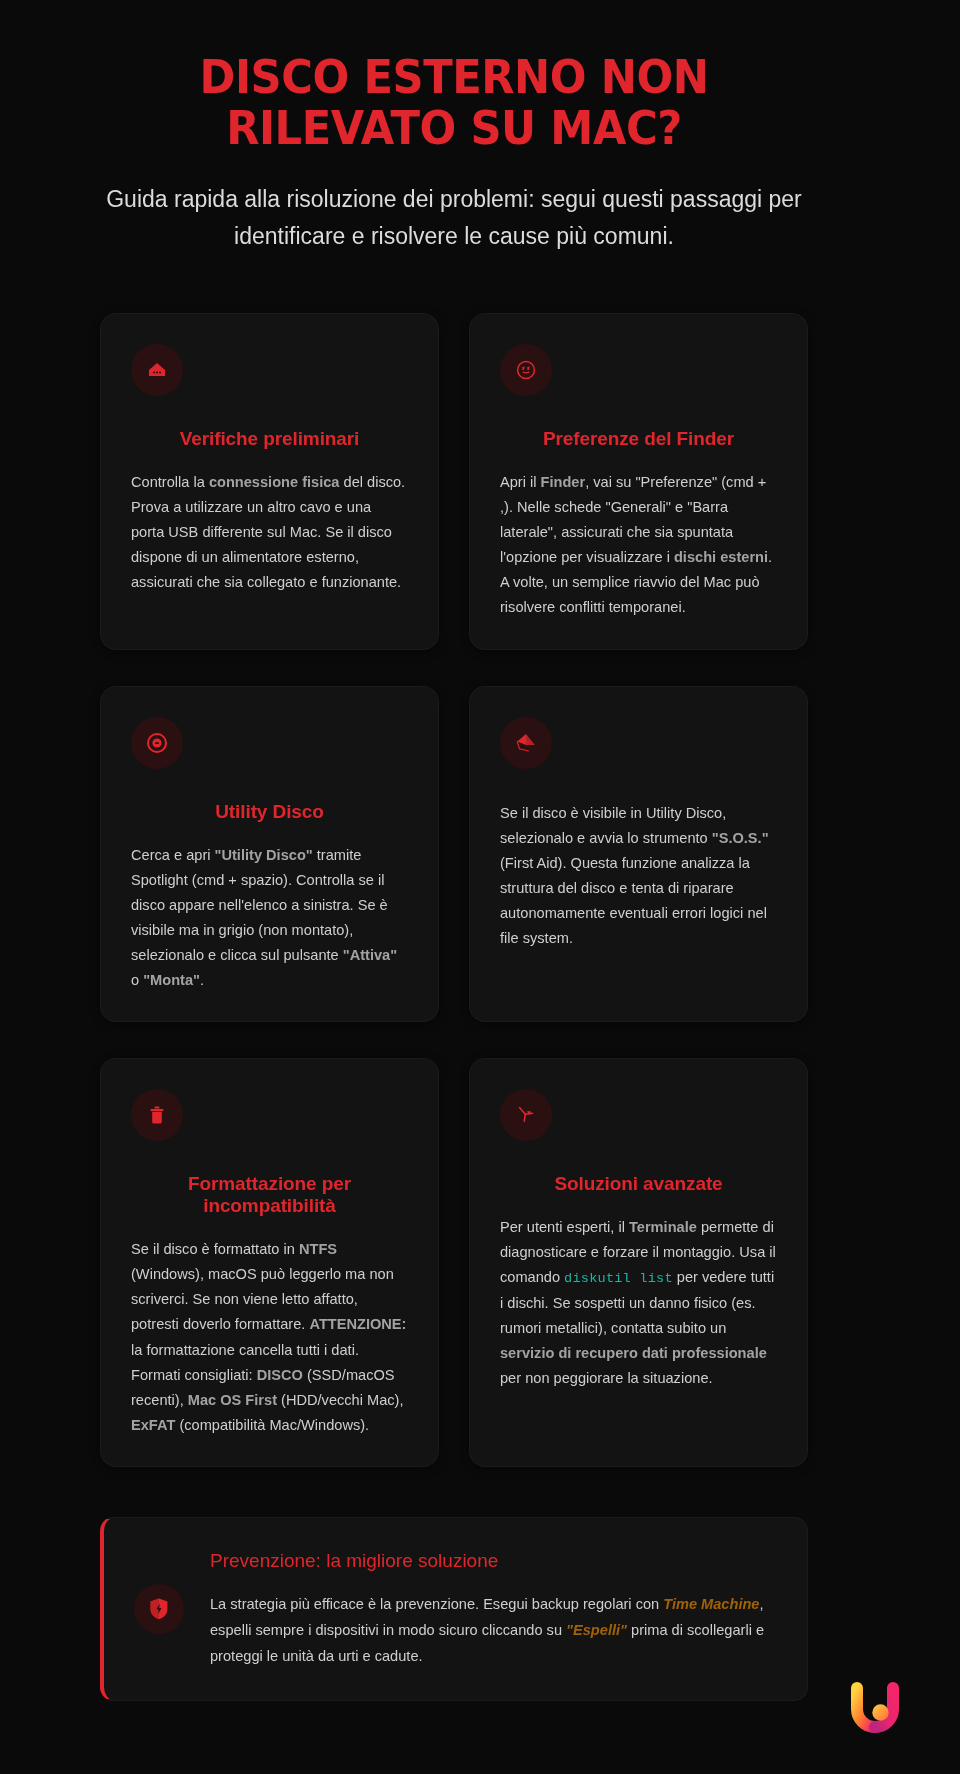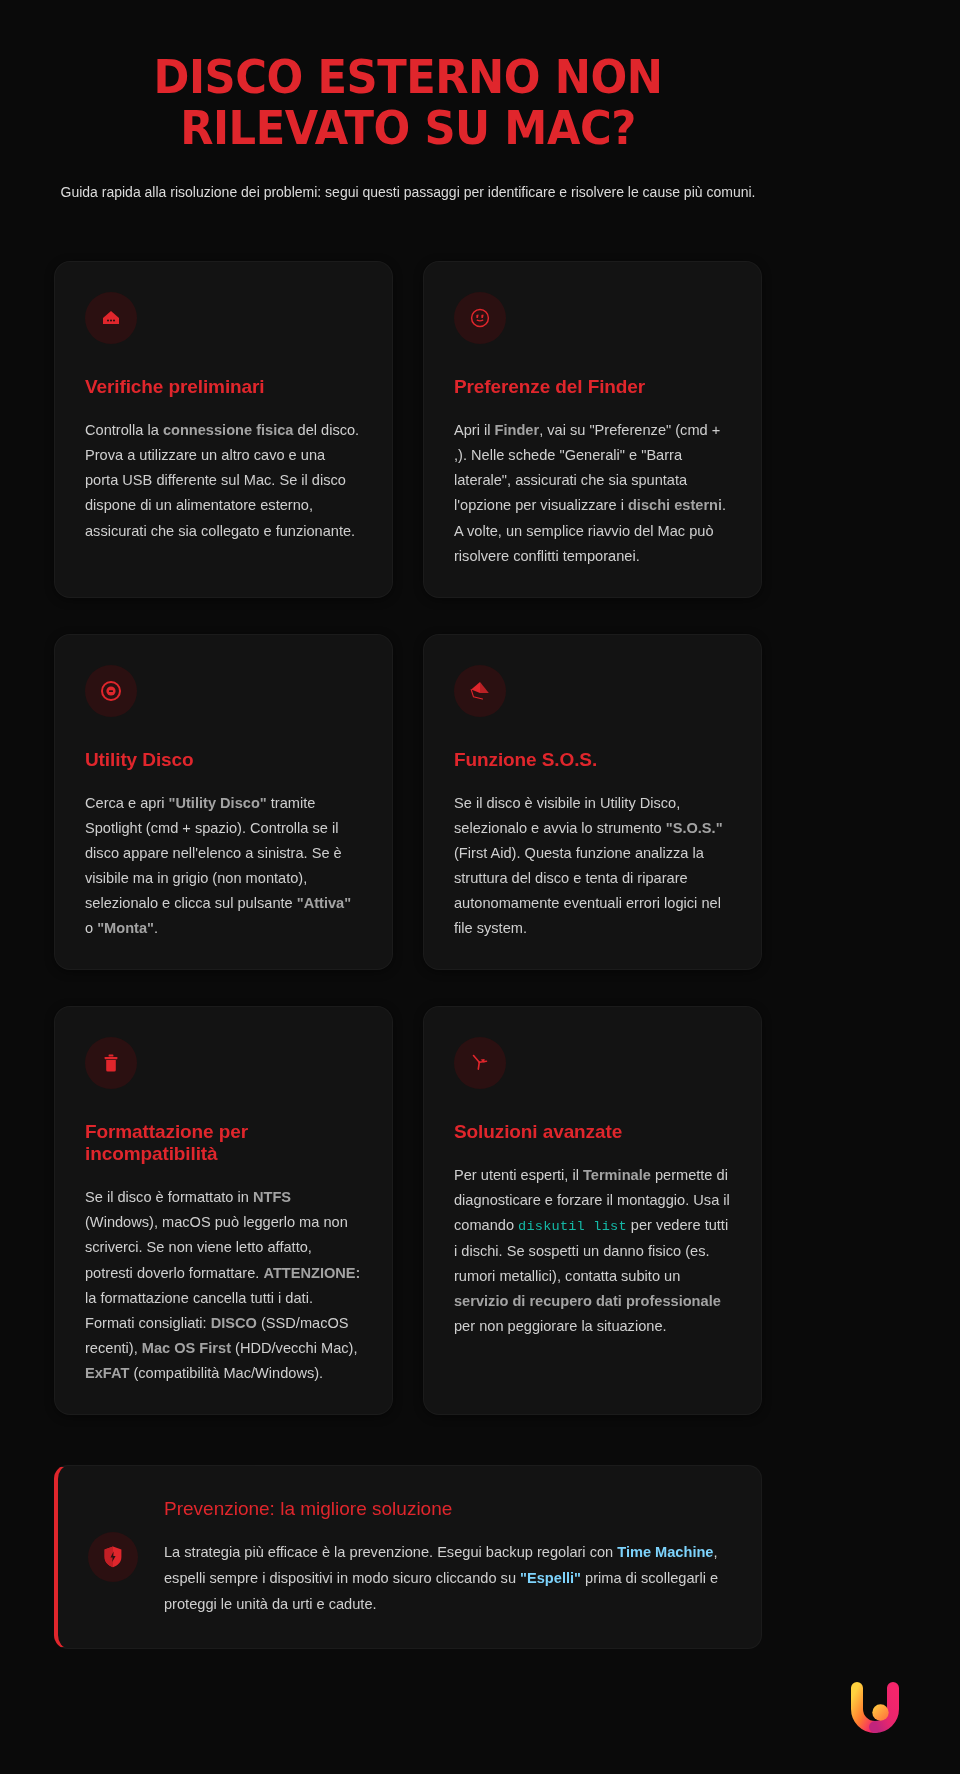--- a/index.html
+++ b/index.html
@@ -4,39 +4,39 @@
 <style>
   * { margin:0; padding:0; box-sizing:border-box; }
   html, body {
     width:960px;
     background:#0a0a0a;
     font-family:"Liberation Sans", sans-serif;
     -webkit-font-smoothing:antialiased;
   }
   body { position:relative; min-height:1774px; overflow:hidden; }
 
-  .page { width:816px; padding:0 54px; }
+  .page { width:816px; padding:0 54px;margin-left:46px; }
 
   
   .header { padding-top:52px; text-align:center; }
   .title {
     font-family:"DejaVu Sans", sans-serif;
     font-weight:900;
     font-size:47px;
     line-height:1.08;
     letter-spacing:-0.5px;
     color:#e0262c;
     text-transform:uppercase;
     transform:scaleX(0.92);
     padding:0 42px;
   }
   .subtitle {
     margin:27px auto 0;
     max-width:710px;
-    font-size:14px;
+    font-size:23px;
     line-height:1.62;
     color:#dcdcdc;
     font-weight:400;
   }
 
   
   .grid {
     margin-top:58px;
     display:grid;
     grid-template-columns:1fr 1fr;
@@ -57,20 +57,21 @@
     display:flex; align-items:center; justify-content:center;
     margin-bottom:32px;
   }
   .icon-wrap svg { display:block; }
   .card-title {
     font-size:19px;
     font-weight:700;
     color:#e0262c;
     margin-bottom:20px;
     letter-spacing:-0.1px;
+    text-align:center;
   }
   .card-body {
     font-size:14.6px;
     line-height:1.72;
     color:#cfcfcf;
   }
   .card-body b { color:#a3a3a3; font-weight:700; }
   .card-body code {
     font-family:"Liberation Mono", monospace;
     font-size:13.6px;
@@ -103,21 +104,21 @@
     font-size:19px;
     font-weight:400;
     color:#e0262c;
     margin-bottom:20px;
   }
   .prev-body {
     font-size:14.6px;
     line-height:1.78;
     color:#cfcfcf;
   }
-  .prev-body b { color:#7dd3fc; font-weight:700; }
+  .prev-body b { color:#a16207; font-weight:700;font-style:italic; }
 
   
   .footer-logo {
     position:absolute;
     right:52px;
     bottom:36px;
     width:66px; height:66px;
   }
 </style>
 </head>
@@ -171,21 +172,20 @@
     </div>
 
     <div class="card">
       <div class="icon-wrap">
         <svg width="26" height="26" viewBox="0 0 26 26" aria-hidden="true">
           <path d="M13 4 L13 15 L4.2 11.6 Z" fill="#e0262c"></path>
           <path d="M13 4 L13 15 L21.8 15 Z" fill="#e0262c" opacity="0.78"></path>
           <path d="M4.2 11.6 L6.5 18.8 L15.5 21" fill="none" stroke="#e0262c" stroke-width="1.15" stroke-linecap="round"></path>
         </svg>
       </div>
-      <div class="card-title">Funzione S.O.S.</div>
       <div class="card-body">Se il disco è visibile in Utility Disco, selezionalo e avvia lo strumento <b>"S.O.S."</b> (First Aid). Questa funzione analizza la struttura del disco e tenta di riparare autonomamente eventuali errori logici nel file system.</div>
     </div>
 
     <div class="card">
       <div class="icon-wrap">
         <svg width="24" height="24" viewBox="0 0 24 24" aria-hidden="true">
           <rect x="9.6" y="3.4" width="4.8" height="2.1" rx="0.6" fill="#e0262c"></rect>
           <rect x="5.6" y="5.9" width="12.8" height="2.4" rx="0.7" fill="#e0262c"></rect>
           <path d="M7.2 8.9 H16.8 V19 a1.5 1.5 0 0 1 -1.5 1.5 H8.7 A1.5 1.5 0 0 1 7.2 19 Z" fill="#e0262c"></path>
         </svg>

